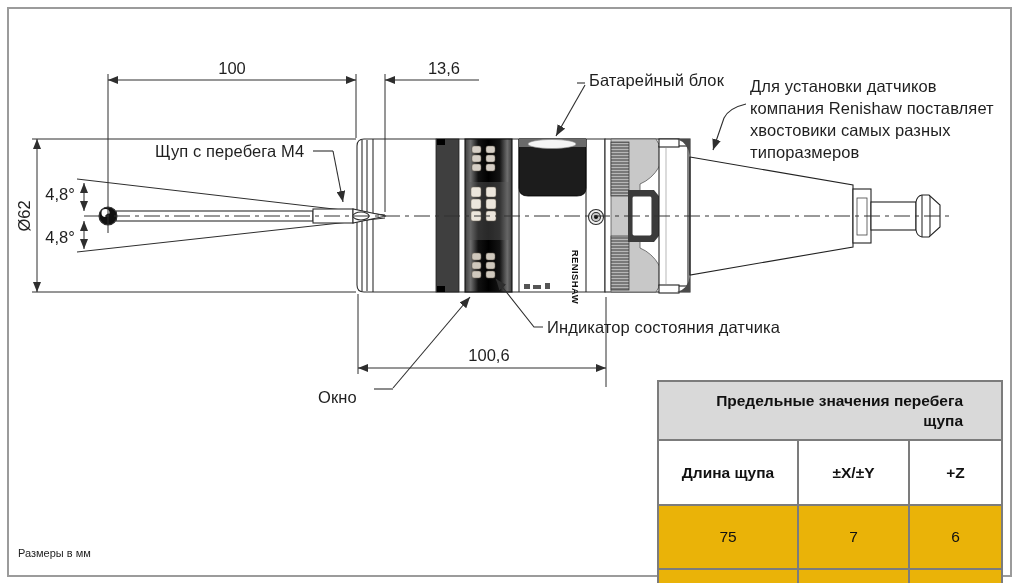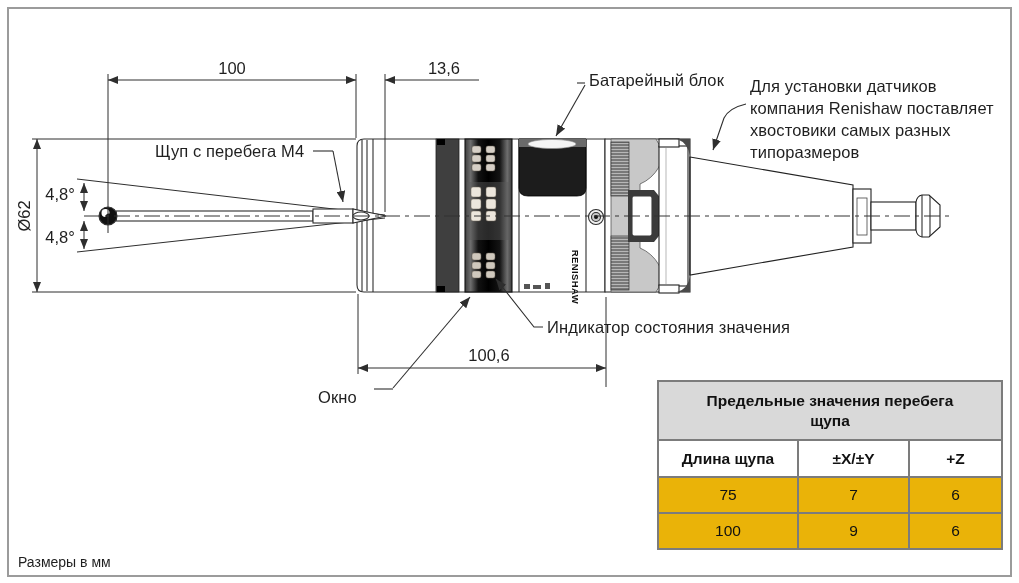--- a/index.html
+++ b/index.html
@@ -7,30 +7,30 @@
     position:relative; width:1019px; height:583px; background:#ffffff;
     font-family:"Liberation Sans", sans-serif; overflow:hidden; color:#1f1f1f;
   }
   .frame {
     position:absolute; left:7px; top:7px; width:1005px; height:570px;
     border:2px solid #9b9b9b; box-sizing:border-box;
   }
   .drawing { position:absolute; left:0; top:0; }
   .lbl { position:absolute; font-size:16.5px; color:#1f1f1f; white-space:nowrap; letter-spacing:0.1px; }
   .note { white-space:pre-line; line-height:22px; }
-  .footnote { position:absolute; left:18px; top:547px; font-size:14px;margin-top:7px; }
+  .footnote { position:absolute; left:18px; top:547px; font-size:11px; }
   table.ot {
     position:absolute; left:657px; top:380px; width:344px;
     border-collapse:collapse; table-layout:fixed; text-align:center;
     font-size:15.5px; color:#111; background:#fff;
   }
-  table.ot th, table.ot td { border:2px solid #7c7c7c; padding:2px; }
+  table.ot th, table.ot td { border:2px solid #7c7c7c; padding:16px; }
   table.ot .title-cell {
     background:#d9d9d9; font-weight:bold; height:53px;
-    padding:2px 38px; line-height:20px; font-size:15.5px;
+    padding:2px 38px; line-height:20px; font-size:15.5px;text-align:right;
   }
   table.ot .head-row th { height:31px; font-weight:bold; background:#fff; }
   table.ot td { height:30px; background:#eab308; font-weight:normal; }
 </style>
 </head>
 <body>
 
 <div class="page">
 
   <div class="frame"></div>
@@ -196,21 +196,21 @@
 
     <line x1="84" y1="216" x2="952" y2="216" stroke="#333" stroke-width="1" stroke-dasharray="16 5 4 5"></line>
   </svg>
 
   <div class="lbl" style="left:155px; top:142px;">Щуп с перебега M4</div>
   <div class="lbl note" style="left:750px; top:75px;">Для установки датчиков
 компания Renishaw поставляет
 хвостовики самых разных
 типоразмеров</div>
   <div class="lbl" style="left:589px; top:71px;">Батарейный блок</div>
-  <div class="lbl" style="left:547px; top:318px;">Индикатор состояния значения</div>
+  <div class="lbl" style="left:547px; top:318px;">Индикатор состояния датчика</div>
   <div class="lbl" style="left:318px; top:388px;">Окно</div>
   <div class="footnote">Размеры в мм</div>
 
   <table class="ot">
     <colgroup>
         <col style="width:140px">
         <col style="width:111px">
         <col style="width:93px">
       </colgroup>
     <thead>

